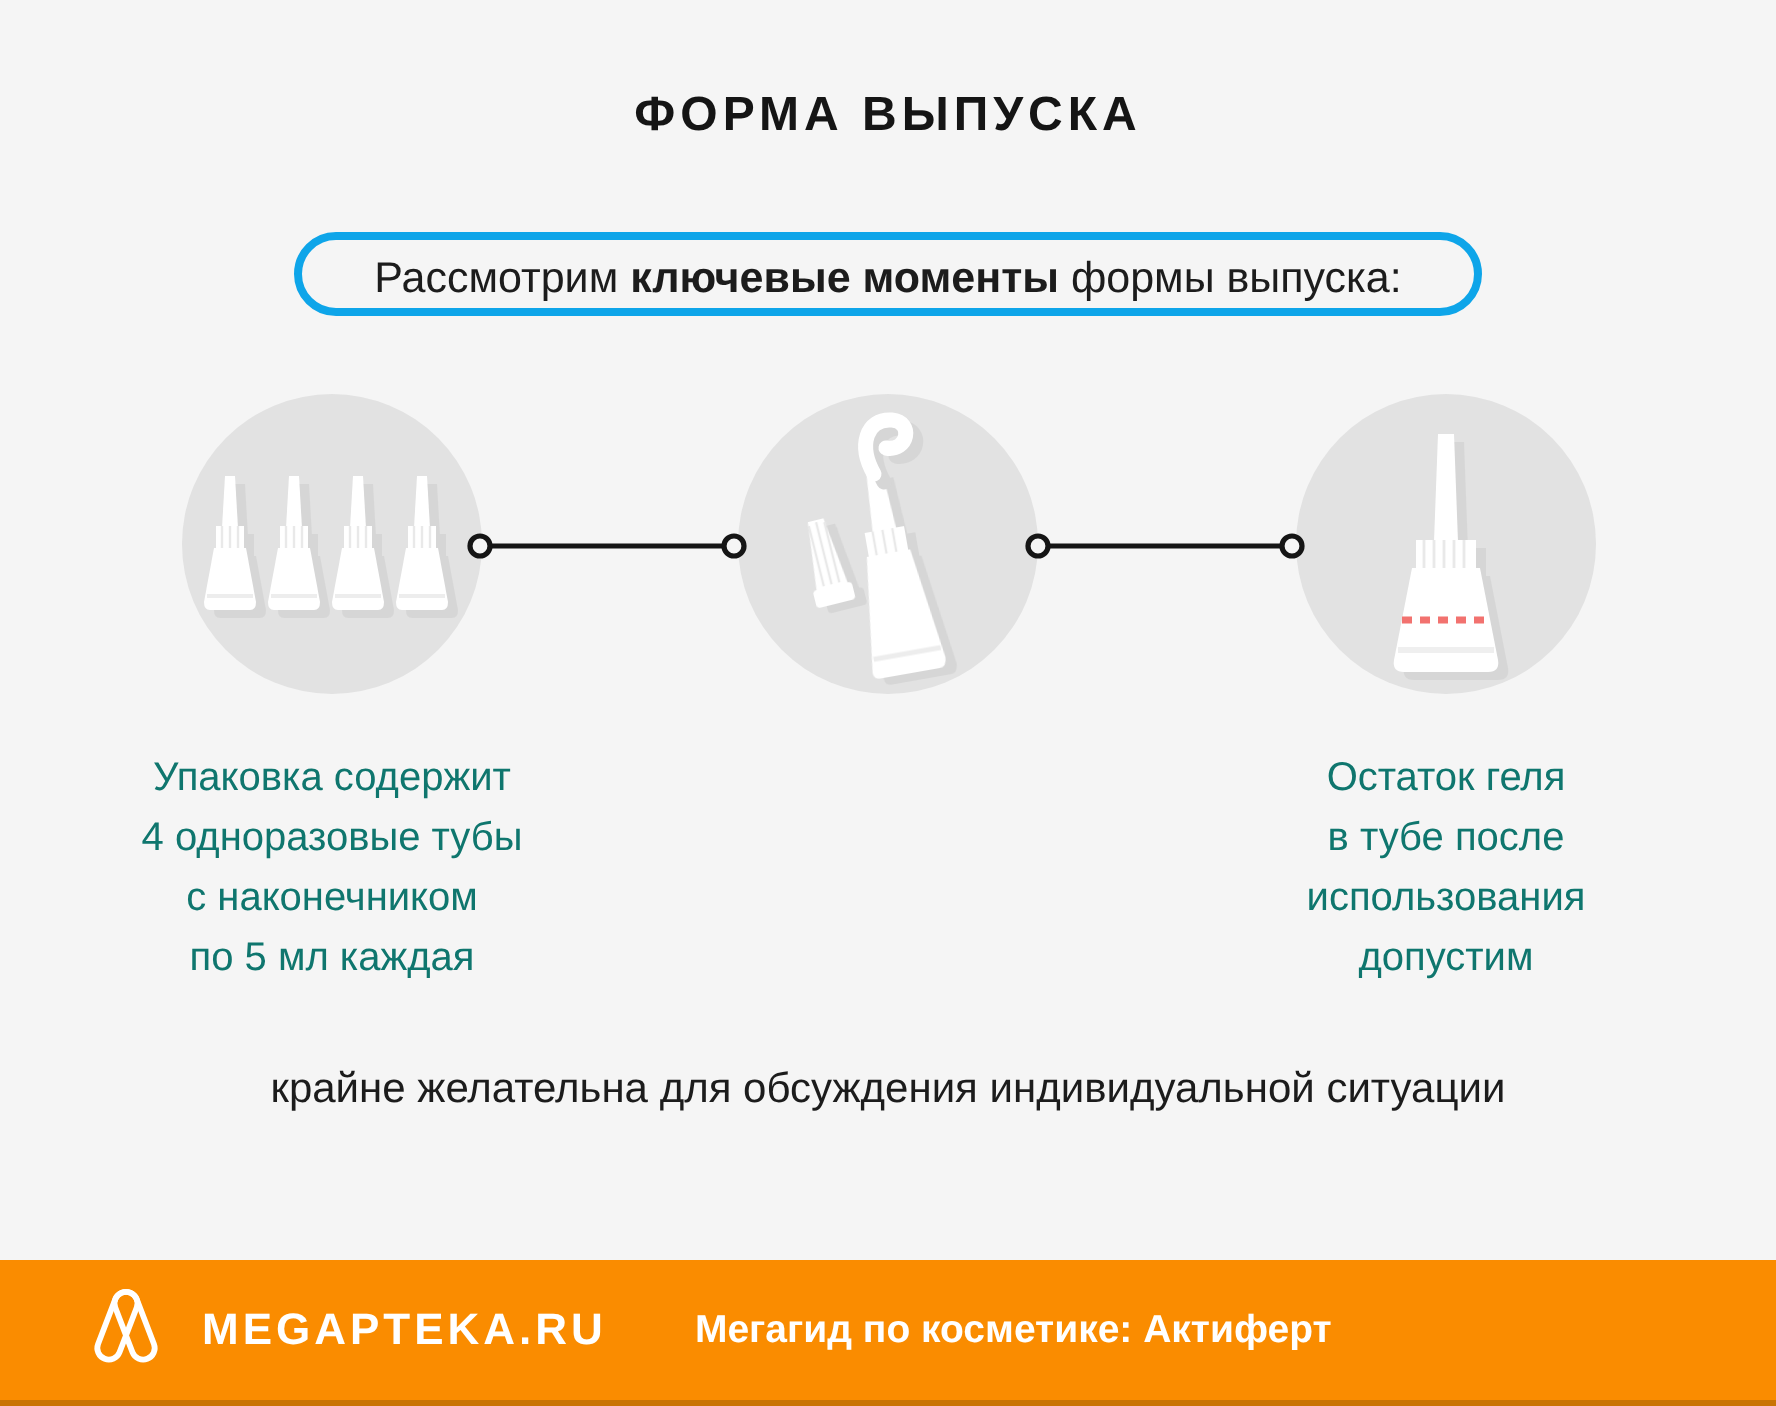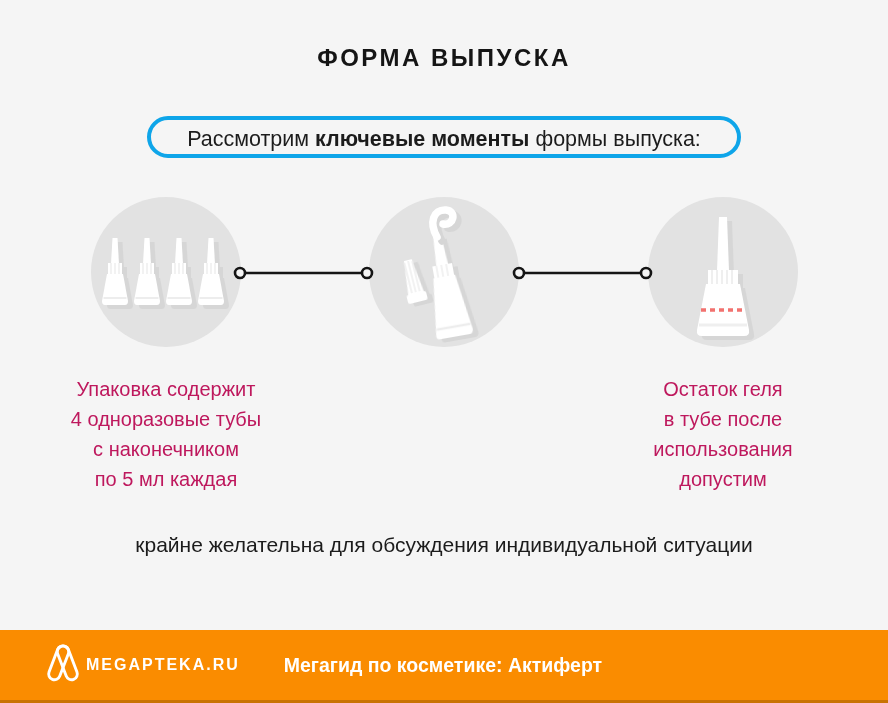--- a/index.html
+++ b/index.html
@@ -25,35 +25,35 @@
     position:absolute;top:197px;width:150px;height:150px;border-radius:50%;
     background:#e2e2e2;
   }
   .c1{left:91px;} .c2{left:369px;} .c3{left:648px;}
   .step-circle svg{display:block;width:150px;height:150px;}
   .tube{filter:drop-shadow(5px 4px 0 #d6d6d6);}
   .connector{position:absolute;top:265px;}
   .k1{left:233px;} .k2{left:512px;}
   .caption{
     position:absolute;top:374px;width:300px;text-align:center;
-    font-size:20px;line-height:30px;color:#be185d;font-weight:500;
+    font-size:20px;line-height:30px;color:#0f766e;font-weight:500;
   }
   .t1{left:16px;} .t2{left:294px;} .t3{left:573px;}
   .note{
     position:absolute;top:530px;left:0;right:0;text-align:center;
     font-size:21px;line-height:30px;color:#1c1c1c;
   }
   .note b{font-weight:700;}
   .footer{
     position:absolute;top:630px;left:0;right:0;height:73px;box-sizing:border-box;
     background:#FA8C00;border-bottom:3px solid #c97303;
     display:flex;align-items:center;padding-left:40px;
   }
   .brand{
-    margin-left:0;color:#fff;font-size:16px;font-weight:800;letter-spacing:2px;
+    margin-left:15px;color:#fff;font-size:22px;font-weight:800;letter-spacing:2px;
   }
   .tagline{
     margin-left:44px;color:#fff;font-size:19.5px;font-weight:700;
   }
 </style>
 </head>
 <body>
 
 <div class="stage">
 

